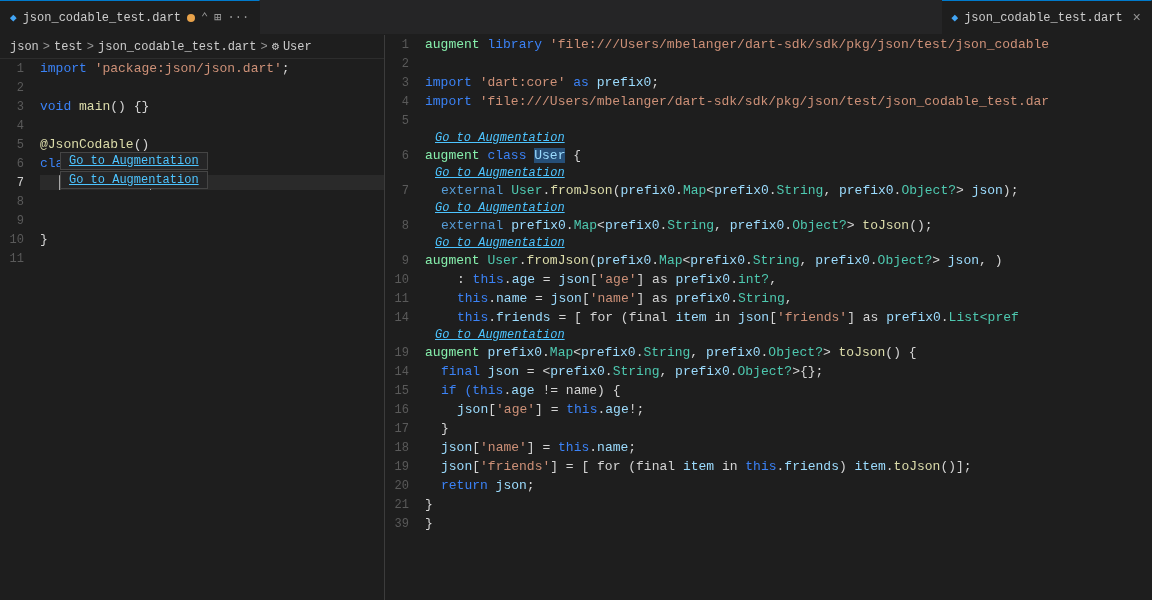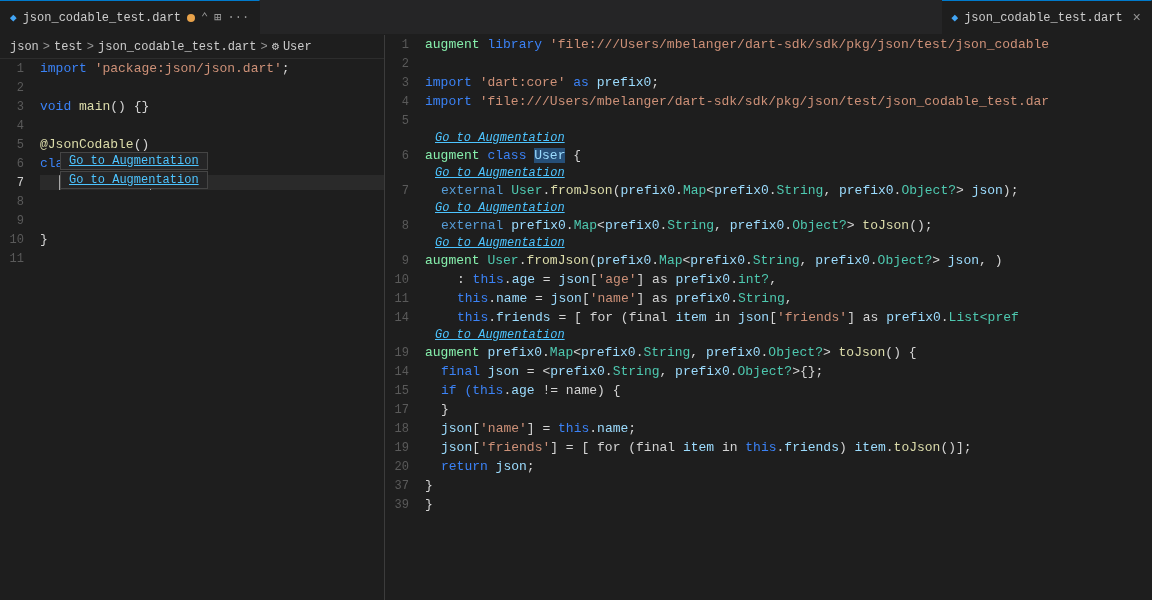--- a/index.html
+++ b/index.html
@@ -442,20 +442,28 @@
 
         <div class="code-line">
           <span class="line-num">15</span>
           <span class="line-content">
             <span style="padding-left:16px;display:inline;">
               <span class="kw">if (this</span><span class="punc">.</span><span class="var">age</span><span class="punc"> != name) {</span>
             </span>
           </span>
         </div>
 
+        <div class="code-line">
+          <span class="line-num">16</span>
+          <span class="line-content">
+            <span style="padding-left:32px;display:inline;">
+              <span class="var">json</span><span class="punc">[</span><span class="str">'age'</span><span class="punc">] = </span><span class="kw">this</span><span class="punc">.</span><span class="var">age</span><span class="punc">!;</span>
+            </span>
+          </span>
+        </div>
 
         <div class="code-line">
           <span class="line-num">17</span>
           <span class="line-content">
             <span style="padding-left:16px;display:inline;">
               <span class="punc">}</span>
             </span>
           </span>
         </div>
 
@@ -480,21 +488,21 @@
         <div class="code-line">
           <span class="line-num">20</span>
           <span class="line-content">
             <span style="padding-left:16px;display:inline;">
               <span class="kw">return </span><span class="var">json</span><span class="punc">;</span>
             </span>
           </span>
         </div>
 
         <div class="code-line">
-          <span class="line-num">37</span>
+          <span class="line-num">21</span>
           <span class="line-content">
             <span class="punc">}</span>
           </span>
         </div>
 
         <div class="code-line">
           <span class="line-num">39</span>
           <span class="line-content">
             <span class="punc">}</span>
           </span>

